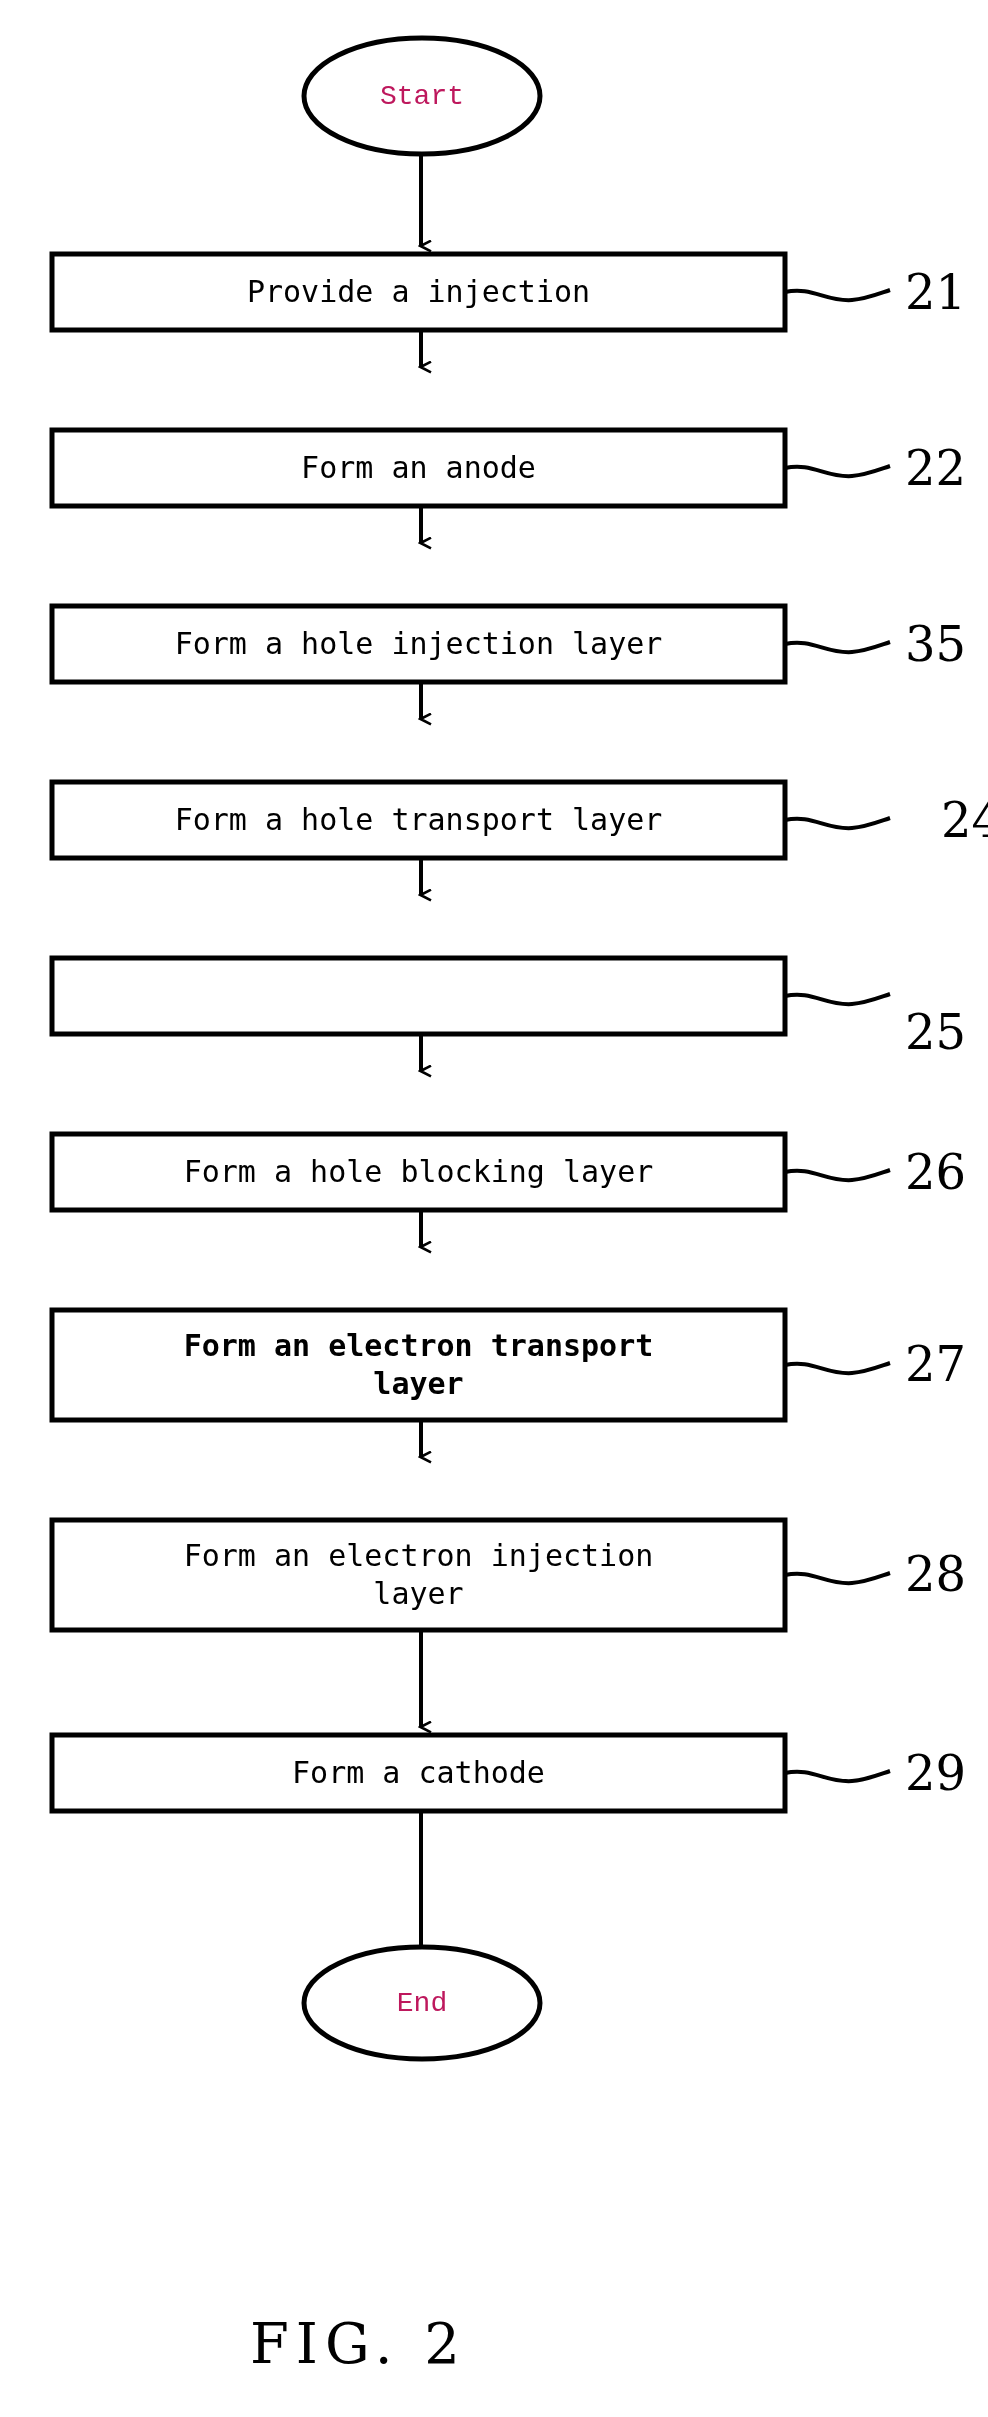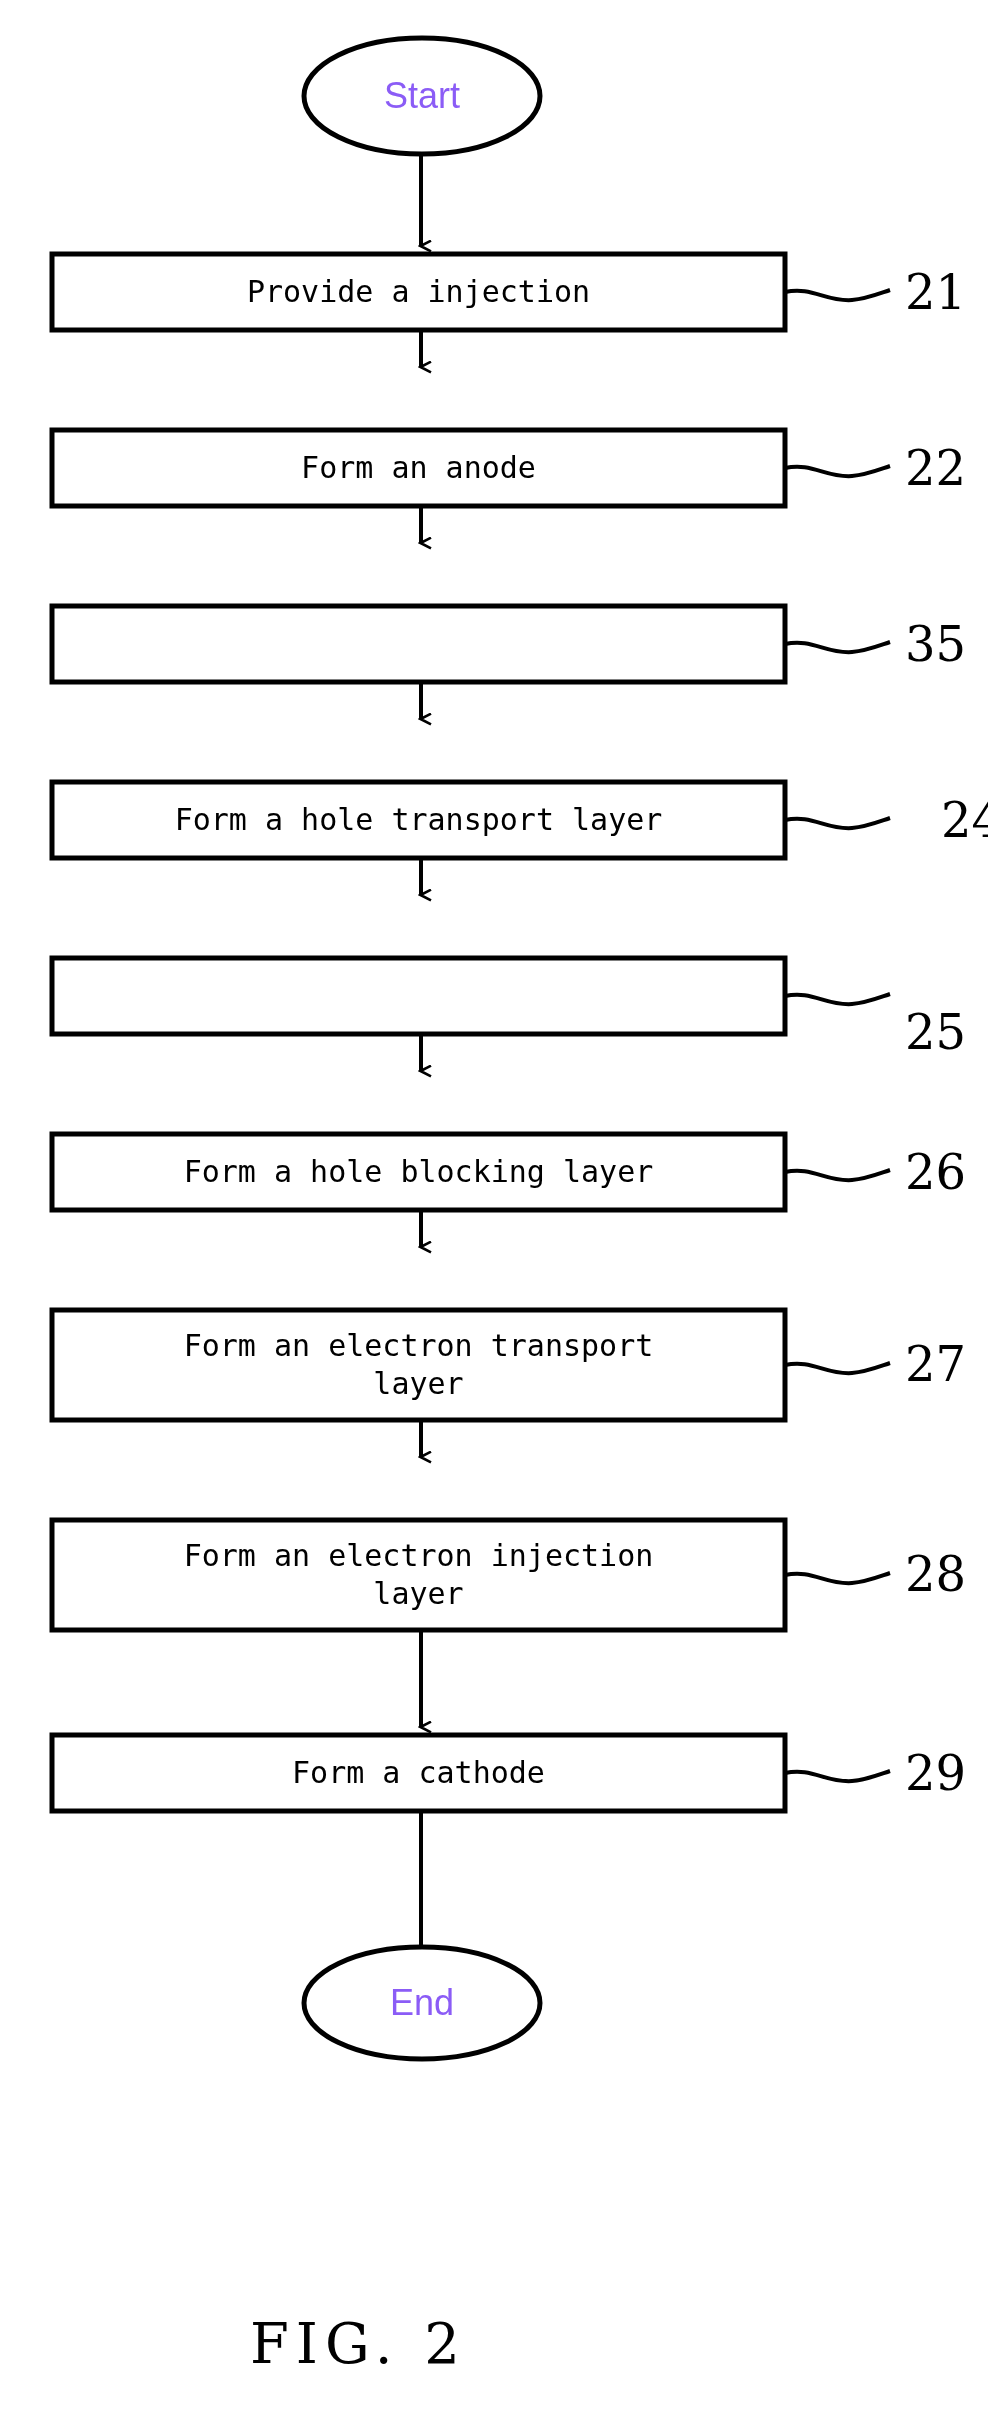--- a/index.html
+++ b/index.html
@@ -43,23 +43,23 @@
     letter-spacing: 0px;
     color: #000000;
     pointer-events: none;
   }
   .terminal-label {
     position: absolute;
     display: flex;
     align-items: center;
     justify-content: center;
     text-align: center;
-    font-family: Liberation Sans, sans-serif;
-    font-size: 36px;
-    color: #8b5cf6;
+    font-family: Liberation Mono, monospace;
+    font-size: 28px;
+    color: #be185d;
   }
   .ref-number {
     position: absolute;
     font-family: "DejaVu Serif", serif;
     font-size: 48px;
     line-height: 1;
     color: #000000;
     white-space: nowrap;
   }
   .fig-caption {
@@ -179,31 +179,32 @@
   </svg>
 
   <div class="terminal-label" style="left:304px; top:66px; width:236px; height:60px;">Start</div>
 
   <div class="node-label" style="left:52px; top:254px; width:733px; height:76px;">Provide a injection</div>
   <div class="ref-number" style="left:905px; top:268px;">21</div>
 
   <div class="node-label" style="left:52px; top:430px; width:733px; height:76px;">Form an anode</div>
   <div class="ref-number" style="left:905px; top:444px;">22</div>
 
+  <div class="node-label" style="left:52px; top:606px; width:733px; height:76px;">Form a hole injection layer</div>
   <div class="ref-number" style="left:905px; top:620px;">35</div>
 
   <div class="node-label" style="left:52px; top:782px; width:733px; height:76px;">Form a hole transport layer</div>
   <div class="ref-number" style="left:905px; top:796px;margin-left:36px;">24</div>
 
   <div class="ref-number" style="left:905px; top:972px;margin-top:36px;">25</div>
 
   <div class="node-label" style="left:52px; top:1134px; width:733px; height:76px;">Form a hole blocking layer</div>
   <div class="ref-number" style="left:905px; top:1148px;">26</div>
 
-  <div class="node-label" style="left:52px; top:1310px; width:733px; height:110px;">Form an electron transport
+  <div class="node-label" style="left:52px; top:1310px; width:733px; height:110px;font-weight:bold;">Form an electron transport
 layer</div>
   <div class="ref-number" style="left:905px; top:1340px;">27</div>
 
   <div class="node-label" style="left:52px; top:1520px; width:733px; height:110px;">Form an electron injection
 layer</div>
   <div class="ref-number" style="left:905px; top:1550px;">28</div>
 
   <div class="node-label" style="left:52px; top:1735px; width:733px; height:76px;">Form a cathode</div>
   <div class="ref-number" style="left:905px; top:1749px;">29</div>
 

